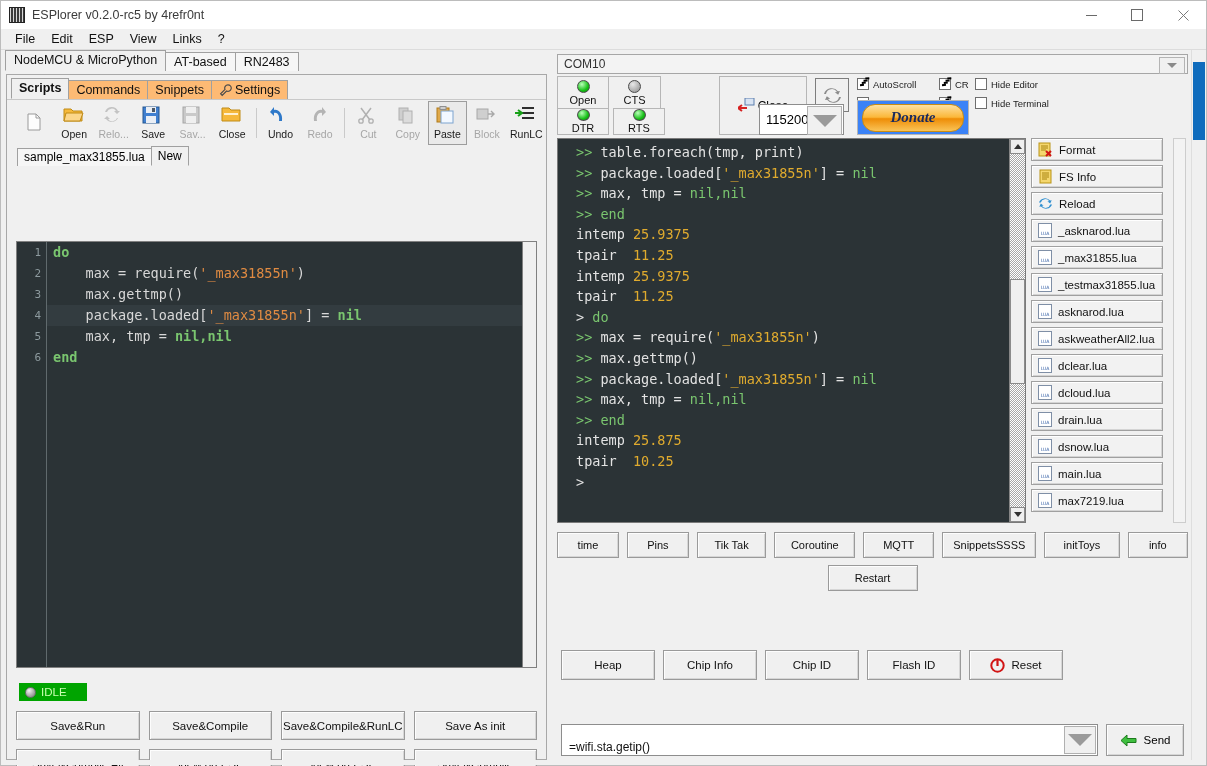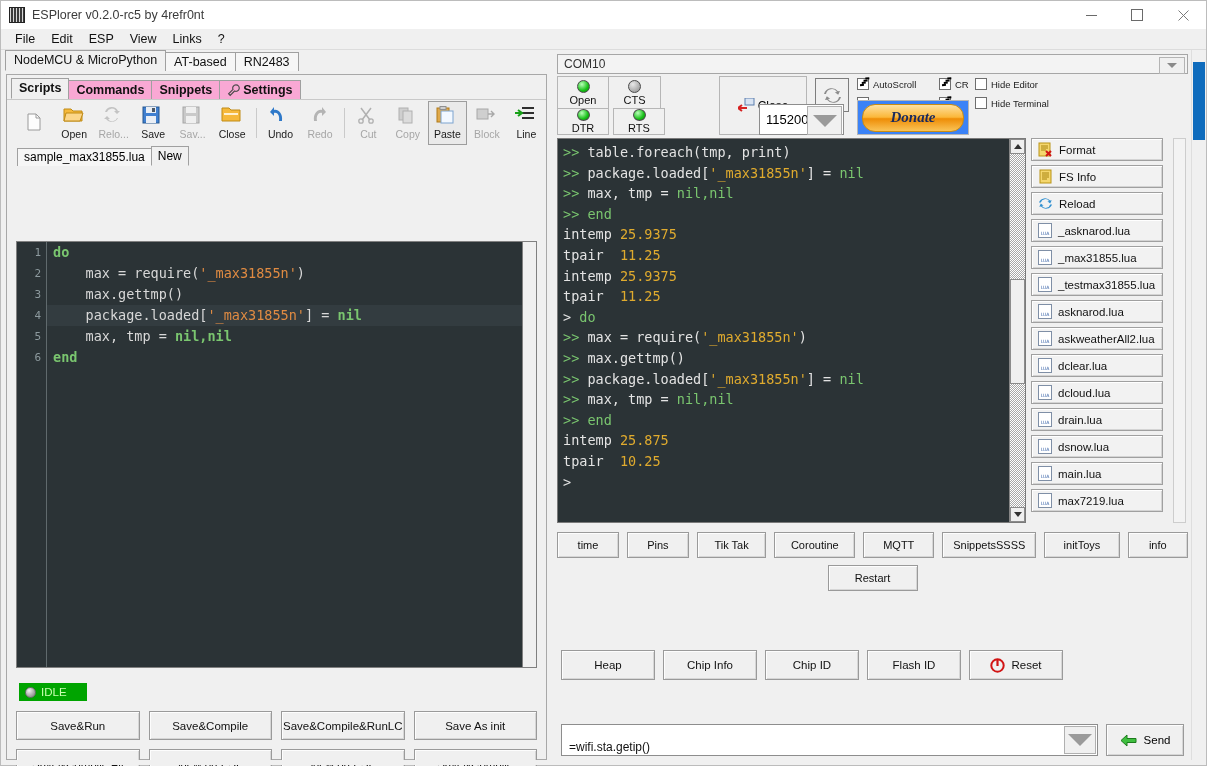--- a/index.html
+++ b/index.html
@@ -40,21 +40,21 @@
   .otabs{display:flex;align-items:flex-end;height:21px;padding-left:3px;}
   .otab{height:18px;line-height:18px;padding:0 8px;font-size:12.5px;border:1px solid #a0a0a0;
      border-bottom:none;background:#f6f6f6;margin-right:-1px;color:#111;}
   .otab.active{background:#f0f0f0;border-bottom:1px solid #f0f0f0;height:19px;line-height:19px;}
 
   .panelbox{position:absolute;left:4px;top:24px;right:4px;bottom:4px;border:1px solid #a8a8a8;background:#f0f0f0;}
 
   
   .itabs{display:flex;align-items:flex-end;height:21px;padding-left:4px;padding-top:3px;}
   .itab{height:18px;line-height:18px;padding:0 7px;font-size:12.5px;border:1px solid #a0a0a0;border-bottom:none;
-     background:#f9a8d4;margin-right:-1px;color:#111;display:flex;align-items:center;gap:3px;font-weight:bold;}
+     background:#fdba74;margin-right:-1px;color:#111;display:flex;align-items:center;gap:3px;}
   .itab.active{background:#f0f0f0;border-bottom:1px solid #f0f0f0;height:19px;line-height:19px;font-weight:bold;}
 
   
   .toolbar{display:flex;align-items:center;height:46px;padding-left:8px;gap:0px;border-top:1px solid #c9c9c9;}
   .tool{width:43px;height:44px;display:flex;flex-direction:column;align-items:center;justify-content:center;gap:2px;}
   .tool .lbl{font-size:10.5px;color:#1a1a1a;white-space:nowrap;}
   .tool.dis .lbl{color:#a6a6a6;}
   .tool.sel{border:1px solid #9d9d9d;background:#eaeaea;box-sizing:border-box;}
   .tsep{width:1px;height:30px;background:#cacaca;margin:0 4px;}
   .ico{width:22px;height:20px;position:relative;}
@@ -126,21 +126,21 @@
   .donatebox{position:absolute;left:300px;top:24px;width:112px;height:35px;border:1px solid #b6b6b6;background:#3b82f6;
      box-sizing:border-box;display:flex;align-items:center;justify-content:center;}
   .donate{width:100px;height:26px;border-radius:13px;border:1px solid #c98b12;
      background:linear-gradient(to bottom,#fcd98a 0%,#f9ad27 48%,#ef8f05 52%,#fbc köln 100%);
      background:linear-gradient(to bottom,#fde0a0 0%,#fbb739 47%,#ee8d06 53%,#fac457 100%);
      display:flex;align-items:center;justify-content:center;}
   .donate span{font-family:"Liberation Serif",serif;font-style:italic;font-weight:bold;font-size:15px;color:#1a2a5e;}
 
   
   .termwrap{position:absolute;left:4px;top:88px;width:469px;height:385px;border:1px solid #7a7a7a;background:#2b3336;box-sizing:border-box;}
-  .term{position:absolute;left:0;top:0;right:16px;bottom:0;overflow:hidden;padding:3px 0 0 5px;box-sizing:border-box;}
+  .term{position:absolute;left:0;top:0;right:16px;bottom:0;overflow:hidden;padding:3px 0 0 18px;box-sizing:border-box;}
   .tline{height:20.6px;line-height:20.6px;white-space:pre;font-family:"DejaVu Sans Mono",monospace;font-size:13.5px;color:#e3e3e3;}
   .p{color:#7ac66f;}
   .num{color:#e0ab2e;}
   .termscroll{position:absolute;right:0;top:0;width:16px;bottom:0;background:#d4d0c8;
      background-image:repeating-conic-gradient(#ffffff 0 25%,#a8a8a8 0 50%);background-size:2px 2px;
      border-left:1px solid #868686;box-sizing:border-box;}
   .ssbtn{position:absolute;left:0;width:15px;height:15px;background:#efefef;border:1px solid #8b8b8b;box-sizing:border-box;
      display:flex;align-items:center;justify-content:center;}
   .ssthumb{position:absolute;left:0;width:15px;background:#efefef;border:1px solid #8b8b8b;box-sizing:border-box;}
   .upt{width:0;height:0;border-left:4px solid transparent;border-right:4px solid transparent;border-bottom:5px solid #333;}
@@ -357,21 +357,21 @@
           </div>
           <div class="tool">
             <span class="ico">
               <svg width="19" height="16" viewBox="0 0 19 16">
                   <rect x="7" y="1" width="12" height="2" fill="#2f2f2f"></rect>
                   <rect x="7" y="6" width="12" height="2" fill="#2f2f2f"></rect>
                   <rect x="7" y="11" width="12" height="2" fill="#2f2f2f"></rect>
                   <path d="M0 7h6M3 4l4 3-4 3" stroke="#17a017" stroke-width="2" fill="none"></path>
                 </svg>
             </span>
-            <span class="lbl">Line</span>
+            <span class="lbl">RunLC</span>
           </div>
         </div>
 
         <div class="ftabs">
           <div class="ftab">sample_max31855.lua</div>
           <div class="ftab active">New</div>
         </div>
 
         <div class="editorwrap">
           <div class="editor">

